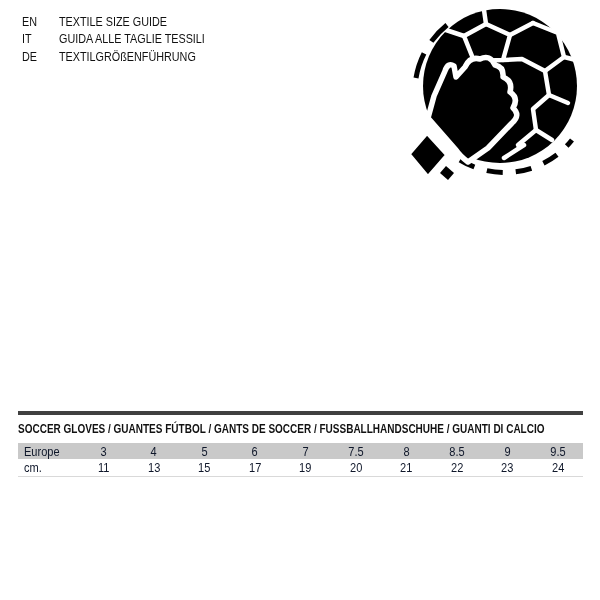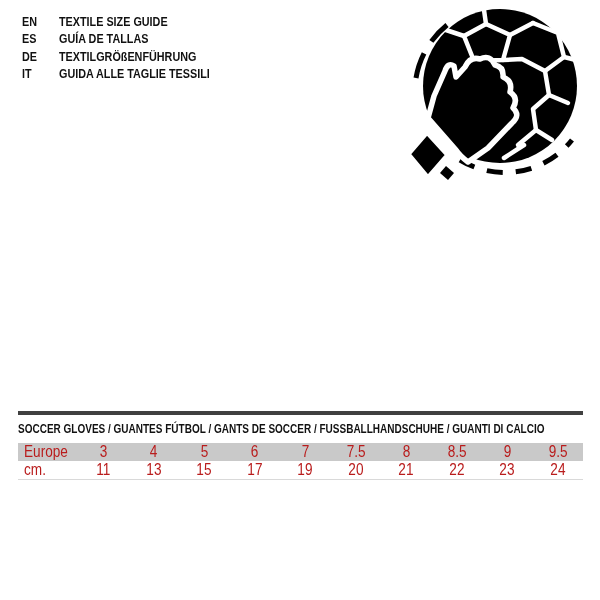--- a/index.html
+++ b/index.html
@@ -18,21 +18,21 @@
     position: absolute;
     left: 22px;
     top: 13px;
   }
   .lang-row {
     display: flex;
     align-items: baseline;
     height: 17.4px;
     line-height: 17.4px;
     font-size: 13.5px;
-    font-weight: 700;
+    font-weight: 400;
     white-space: nowrap;
   }
   .lang-code {
     display: inline-block;
     width: 37px;
     transform: scaleX(0.8);
     transform-origin: left center;
   }
   .lang-label {
     display: inline-block;
@@ -68,23 +68,23 @@
   }
   table.size-table {
     margin-top: 7px;
     width: 565px;
     table-layout: fixed;
     border-collapse: collapse;
     border-bottom: 1px solid #d9d9d9;
   }
   table.size-table col.label-col { width: 60px; }
   table.size-table td {
-    font-size: 16px;
+    font-size: 13px;
     font-weight: 400;
-    color: #b91c1c;
+    color: #0f172a;
     text-align: center;
     padding: 0;
     height: 16px;
     vertical-align: middle;
   }
   table.size-table tr.row-header { background: #c9c9c9; height: 15px; }
   table.size-table tr.row-values { height: 17px; }
   table.size-table td.label-cell { text-align: left; padding-left: 6px; }
   .cell-text {
     display: inline-block;
@@ -98,30 +98,26 @@
 <body>
 
 <div class="page">
 
   <div class="lang-block">
     <div class="lang-row">
       <span class="lang-code">EN</span>
       <span class="lang-label">TEXTILE SIZE GUIDE</span>
     </div>
     <div class="lang-row">
-      <span class="lang-code">ES</span>
-      <span class="lang-label">GUÍA DE TALLAS</span>
+      <span class="lang-code">IT</span>
+      <span class="lang-label">GUIDA ALLE TAGLIE TESSILI</span>
     </div>
     <div class="lang-row">
       <span class="lang-code">DE</span>
       <span class="lang-label">TEXTILGRÖßENFÜHRUNG</span>
-    </div>
-    <div class="lang-row">
-      <span class="lang-code">IT</span>
-      <span class="lang-label">GUIDA ALLE TAGLIE TESSILI</span>
     </div>
   </div>
 
   <div class="icon-block">
     <svg width="190" height="190" viewBox="0 0 190 190" xmlns="http://www.w3.org/2000/svg">
 
       <circle cx="100" cy="78" r="77" fill="#000000"></circle>
 
       <g stroke="#ffffff" stroke-width="4.5" fill="none" stroke-linecap="round" stroke-linejoin="round">
         <path d="M 84 2 L 86 16"></path>

